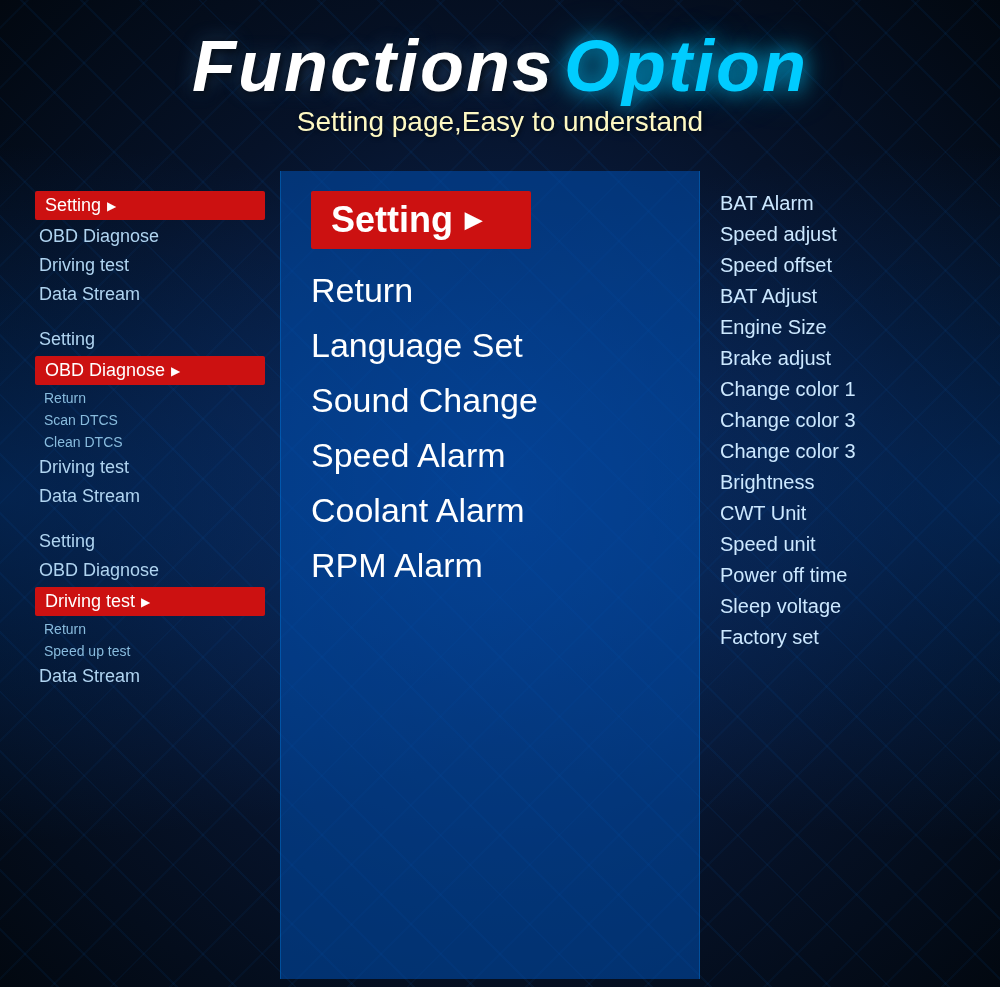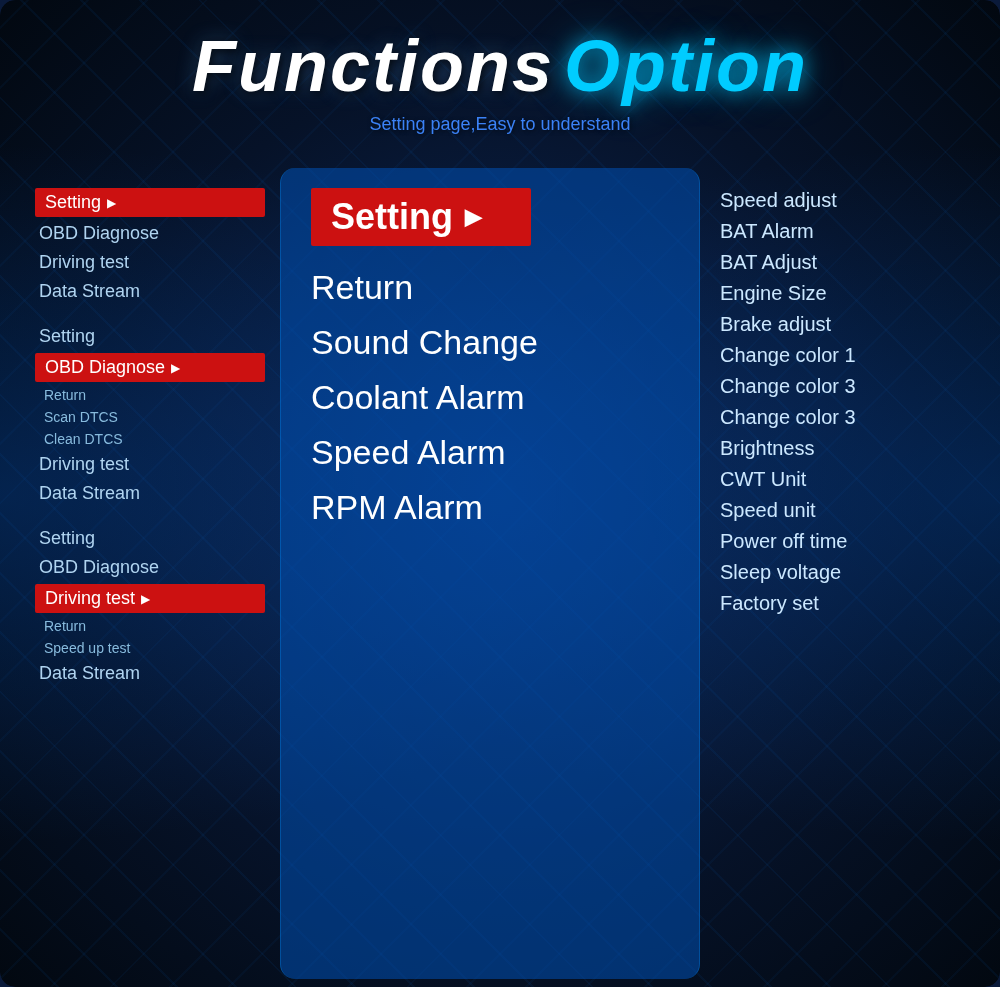--- a/index.html
+++ b/index.html
@@ -1,15 +1,15 @@
 <!DOCTYPE html>
 <html><head>
   <meta charset="utf-8">
   <style>
-    * { margin: 0; padding: 0; box-sizing: border-box; border-radius: 15px; }
+    * { margin: 0; padding: 0; box-sizing: border-box; }
 
     body {
       width: 1000px;
       height: 987px;
       overflow: hidden;
       font-family: Arial, sans-serif;
       background: #0a1a3a;
       position: relative;
     }
 
@@ -81,23 +81,23 @@
       text-shadow: 2px 2px 10px rgba(0,0,0,0.8), 0 0 20px rgba(100,180,255,0.3);
     }
 
     .title-option {
       color: #00ccff;
       text-shadow: 0 0 20px rgba(0, 200, 255, 0.8), 0 0 40px rgba(0, 200, 255, 0.4);
       margin-left: 10px;
     }
 
     .subtitle {
-      color: #3b82f6;
-      font-size: 18px;
-      margin-top: 12px;
+      color: #fef9c3;
+      font-size: 28px;
+      margin-top: 4px;
       text-shadow: 1px 1px 4px rgba(0,0,0,0.6);
     }
 
     
     .panels {
       display: flex;
       width: 100%;
       flex: 1;
       padding: 8px 20px;
       gap: 0;
@@ -241,29 +241,31 @@
       <div class="menu-item">OBD Diagnose</div>
       <div class="menu-item active-red">Driving test</div>
       <div class="menu-item small">Return</div>
       <div class="menu-item small">Speed up test</div>
       <div class="menu-item">Data Stream</div>
     </div>
 
     <div class="center-panel">
       <div class="center-title">Setting</div>
       <div class="center-menu-item">Return</div>
+      <div class="center-menu-item">Language Set</div>
       <div class="center-menu-item">Sound Change</div>
+      <div class="center-menu-item">Speed Alarm</div>
       <div class="center-menu-item">Coolant Alarm</div>
-      <div class="center-menu-item">Speed Alarm</div>
       <div class="center-menu-item">RPM Alarm</div>
     </div>
 
     <div class="right-panel">
+      <div class="right-item">BAT Alarm</div>
       <div class="right-item">Speed adjust</div>
-      <div class="right-item">BAT Alarm</div>
+      <div class="right-item">Speed offset</div>
       <div class="right-item">BAT Adjust</div>
       <div class="right-item">Engine Size</div>
       <div class="right-item">Brake adjust</div>
       <div class="right-item">Change color 1</div>
       <div class="right-item">Change color 3</div>
       <div class="right-item">Change color 3</div>
       <div class="right-item">Brightness</div>
       <div class="right-item">CWT Unit</div>
       <div class="right-item">Speed unit</div>
       <div class="right-item">Power off time</div>

